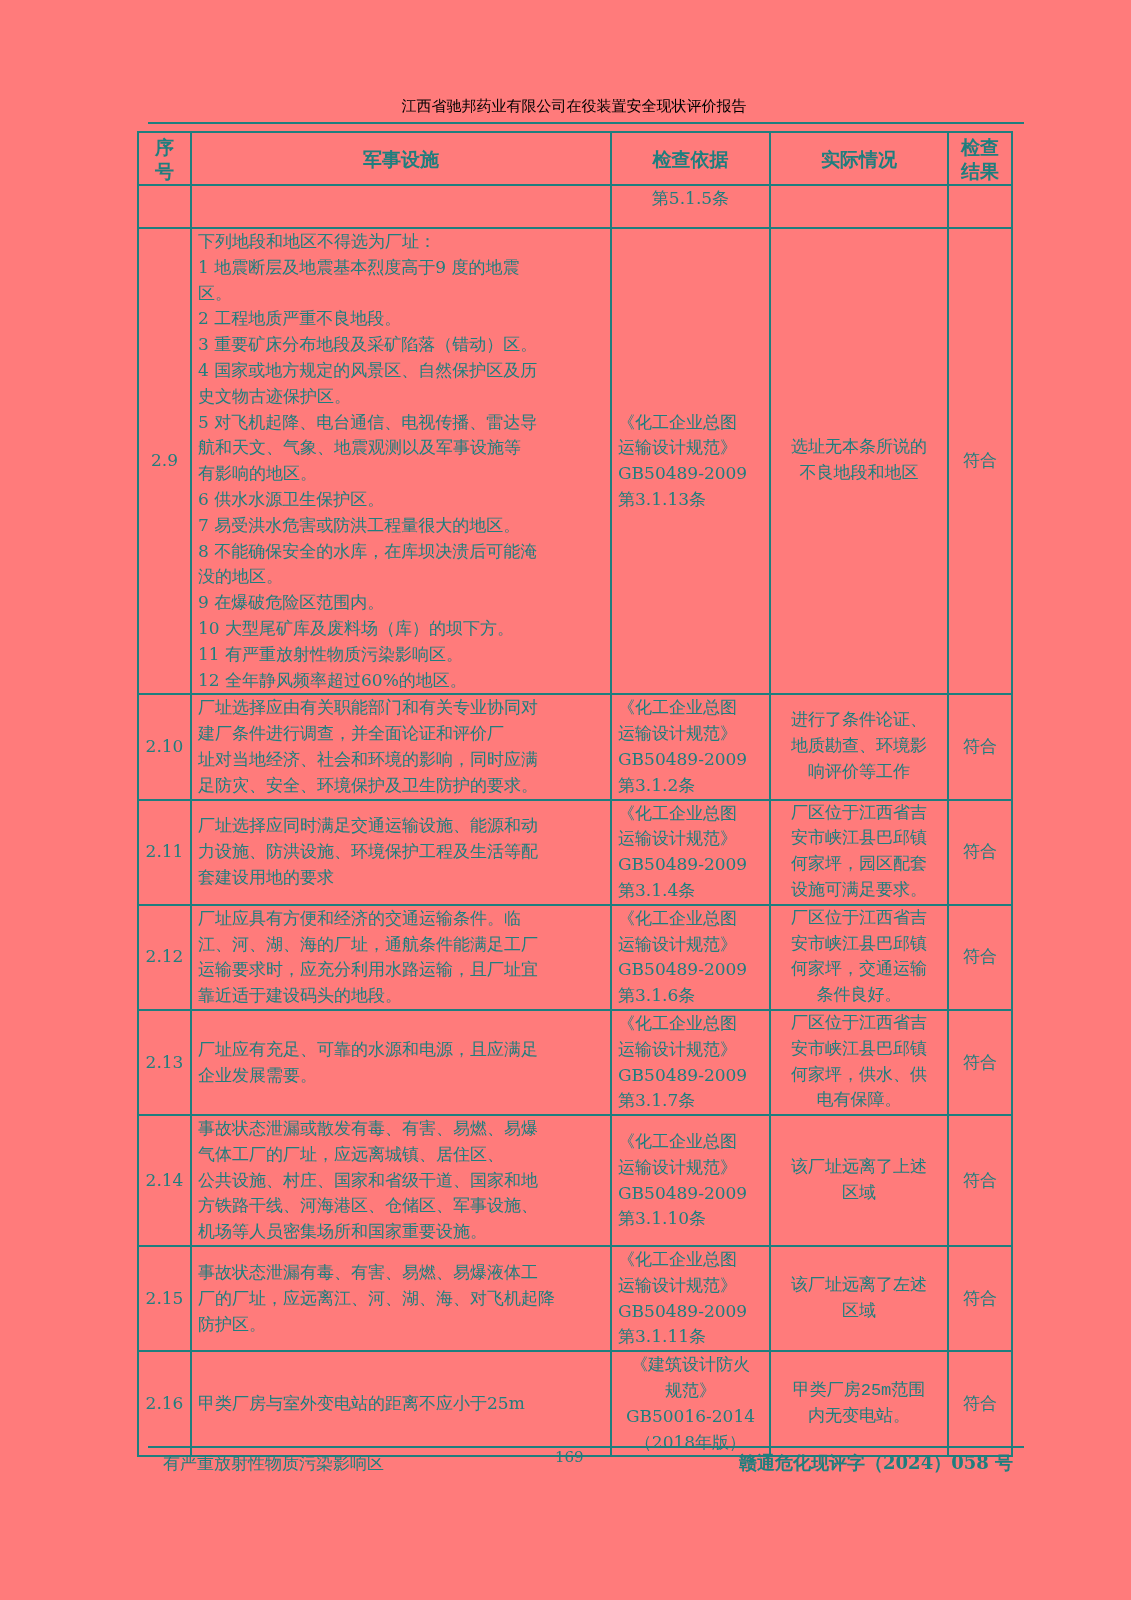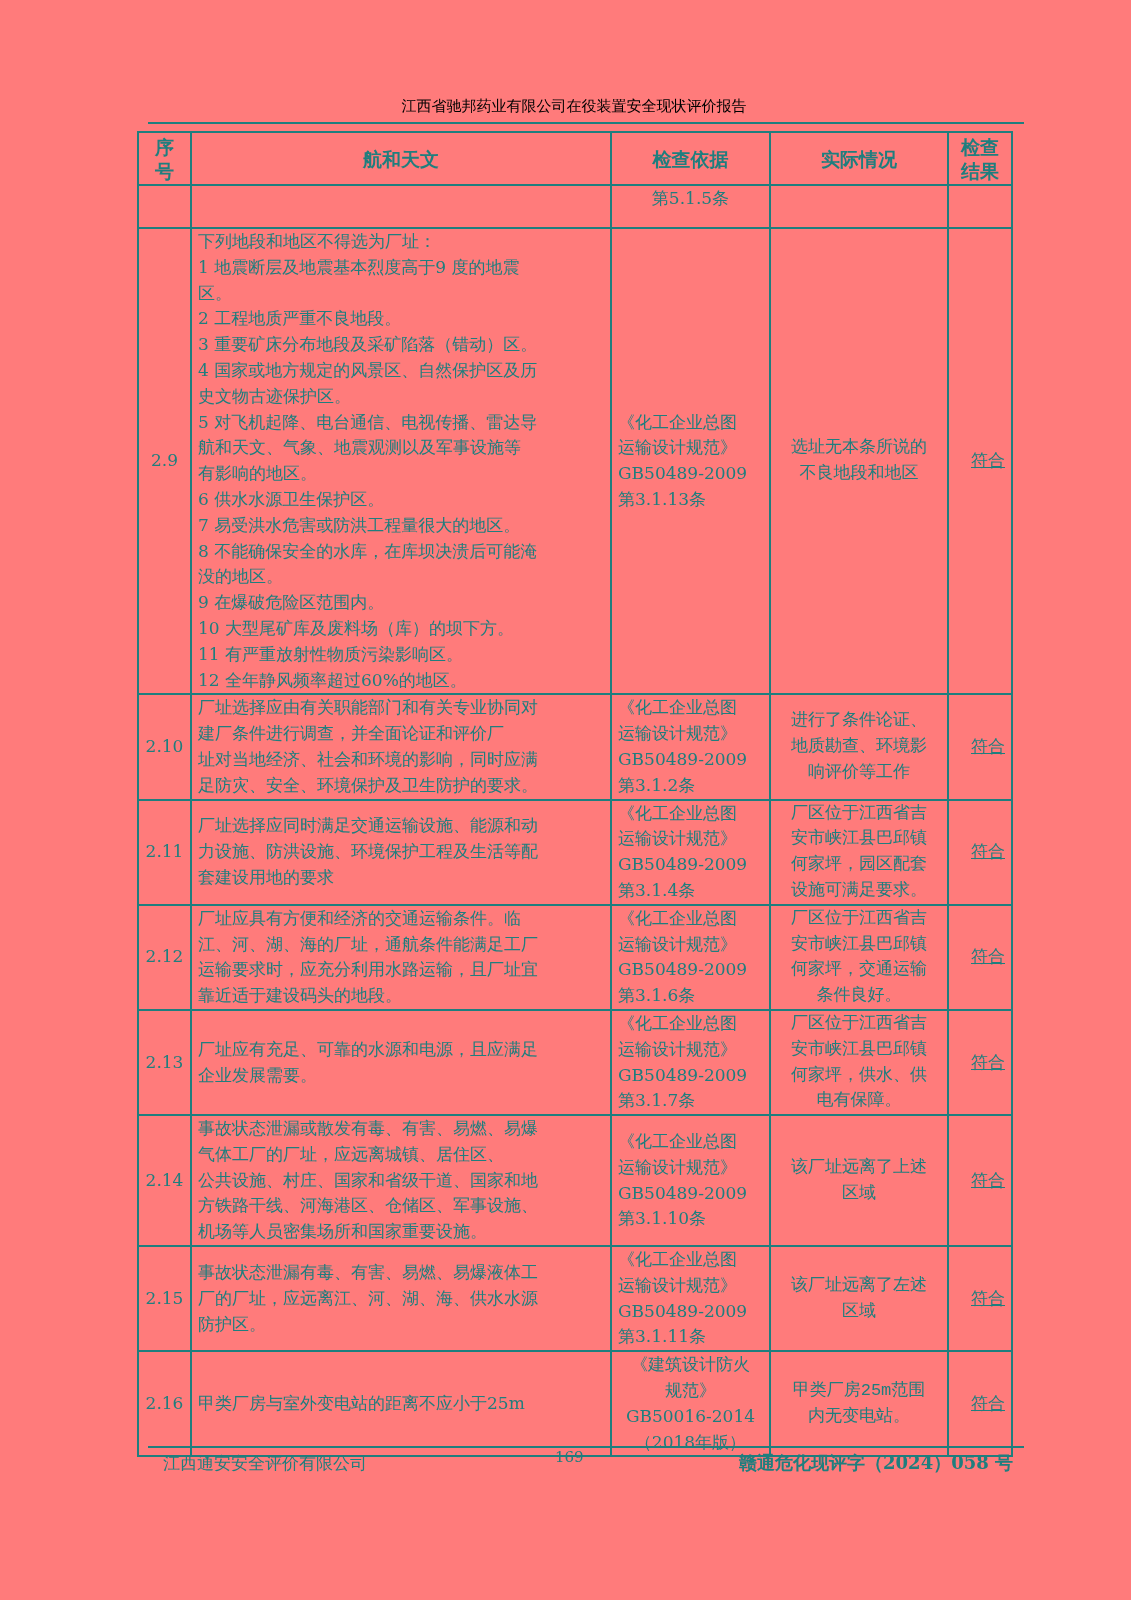--- a/index.html
+++ b/index.html
@@ -45,21 +45,21 @@
   col.c-no { width: 53px; }
   col.c-content { width: 420px; }
   col.c-basis { width: 159px; }
   col.c-actual { width: 178px; }
   col.c-result { width: 64px; }
   td.no { text-align: center; padding: 0 2px; word-break: break-all; }
   td.content { text-align: left; margin-top: 48px; }
   td.basis { text-align: left; }
   td.basis.center { text-align: center; }
   td.actual { text-align: center; font-family: Liberation Mono, monospace; }
-  td.result { text-align: right; text-decoration: underline; }
+  td.result { text-align: center; }
   .line { display: block; white-space: nowrap; }
   .page-footer-rule {
     position: absolute; left: 148px; top: 1446px; width: 876px;
     height: 0; border-top: 2px solid #1f7e7e;
   }
   .footer-left {
     position: absolute; left: 163px; top: 1452px; font-size: 17px;
   }
   .footer-center {
     position: absolute; left: 555px; top: 1448px; font-size: 15px;
@@ -81,21 +81,21 @@
       <col class="c-basis">
       <col class="c-actual">
       <col class="c-result">
   </colgroup>
   <thead>
     <tr style="height:53px">
       <th>
         <span class="line">序</span>
         <span class="line">号</span>
       </th>
-      <th>航和天文</th>
+      <th>军事设施</th>
       <th>检查依据</th>
       <th>实际情况</th>
       <th>
         <span class="line">检查</span>
         <span class="line">结果</span>
       </th>
     </tr>
   </thead>
   <tbody id="table-body">
       <tr style="height: 43px;">
@@ -243,21 +243,21 @@
         <td class="actual">
           <span class="line">该厂址远离了上述</span>
           <span class="line">区域</span>
         </td>
         <td class="result">符合</td>
       </tr>
       <tr style="height: 103px;">
         <td class="no">2.15</td>
         <td class="content">
           <span class="line">事故状态泄漏有毒、有害、易燃、易爆液体工</span>
-          <span class="line">厂的厂址，应远离江、河、湖、海、供水水源</span>
+          <span class="line">厂的厂址，应远离江、河、湖、海、对飞机起降</span>
           <span class="line">防护区。</span>
         </td>
         <td class="basis">
           <span class="line">《化工企业总图</span>
           <span class="line">运输设计规范》</span>
           <span class="line">GB50489-2009</span>
           <span class="line">第3.1.11条</span>
         </td>
         <td class="actual">
           <span class="line">该厂址远离了左述</span>
@@ -279,15 +279,15 @@
         <td class="actual">
           <span class="line">甲类厂房25m范围</span>
           <span class="line">内无变电站。</span>
         </td>
         <td class="result">符合</td>
       </tr>
     </tbody>
 </table>
 
 <div class="page-footer-rule"></div>
-<div class="footer-left">江西通安安全评价有限公司</div>
+<div class="footer-left">有严重放射性物质污染影响区</div>
 <div class="footer-center">169</div>
 <div class="footer-right">赣通危化现评字（2024）058 号</div>
 
 </body></html>

